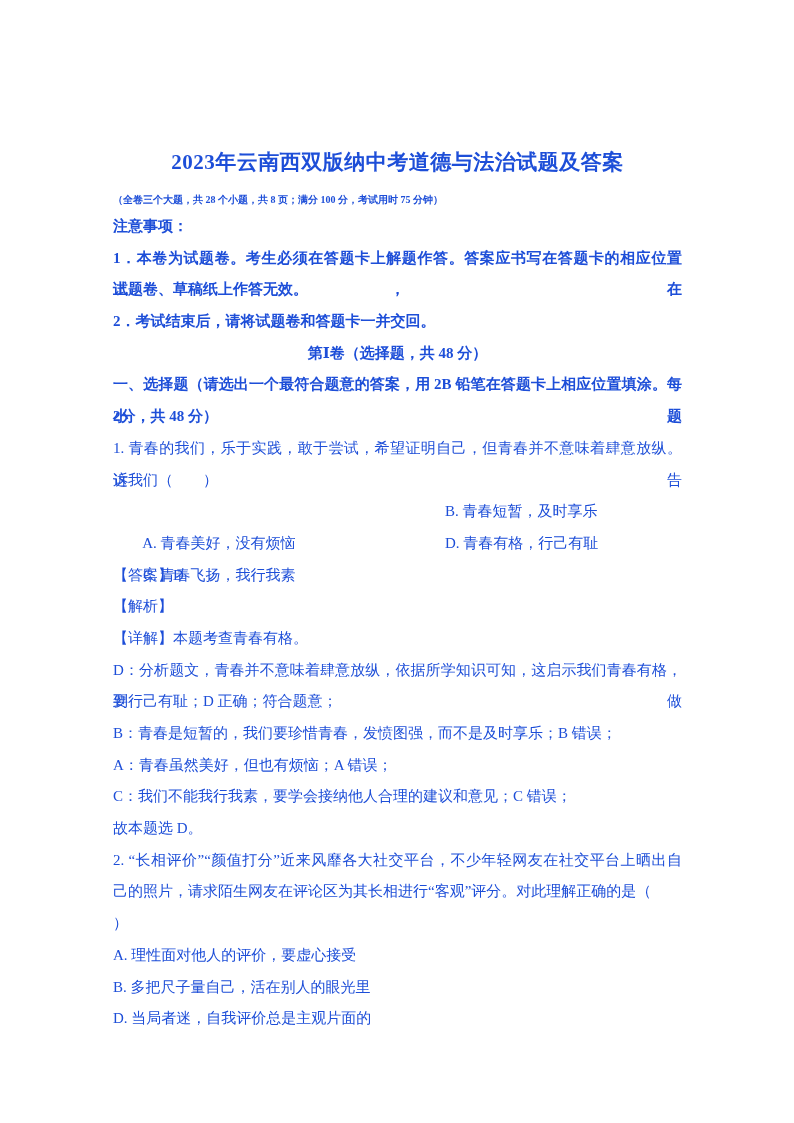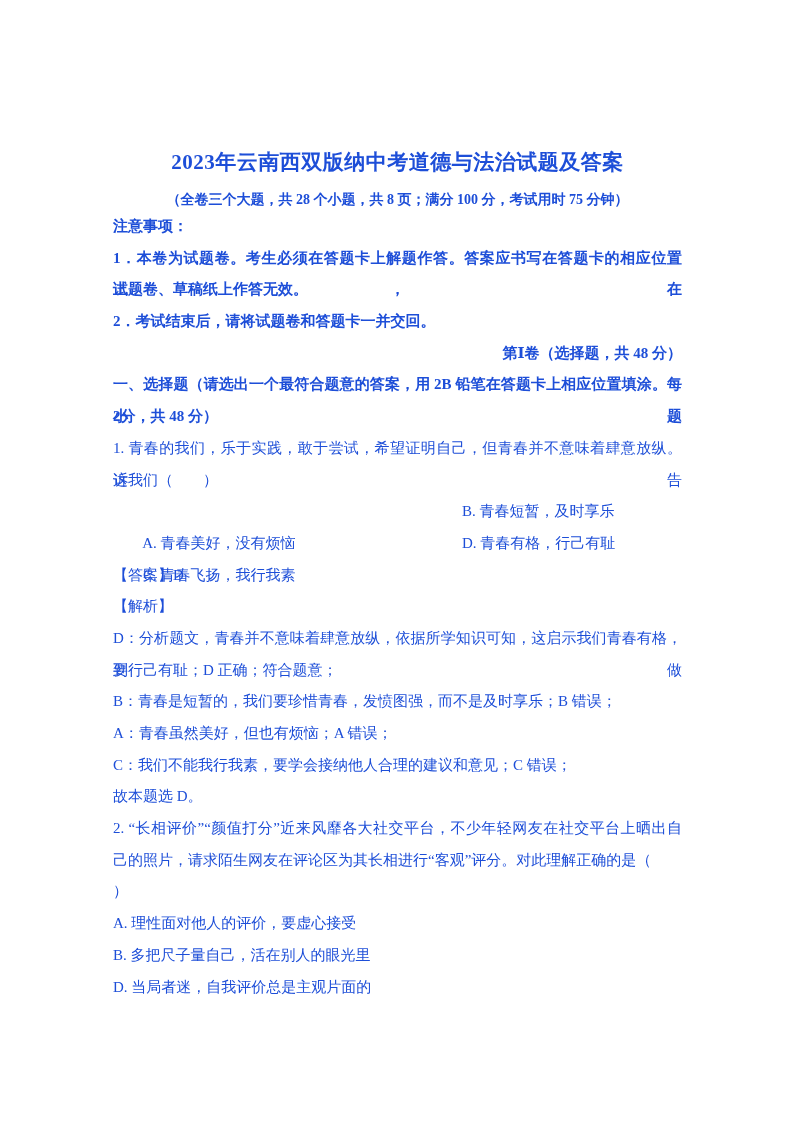--- a/index.html
+++ b/index.html
@@ -10,33 +10,33 @@
     font-family:"Liberation Serif","DejaVu Serif",serif;
     overflow:hidden;
     margin-top:45px;
   }
   .content{position:absolute;left:113px;top:0;width:569px;}
   .doc-title{
     margin-top:105px;font-size:21px;line-height:24px;
     font-weight:bold;text-align:center;letter-spacing:0.5px;
   }
   .doc-subtitle{
-    margin-top:17px;font-size:14px;line-height:18px;
-    font-weight:bold;text-align:center;
+    margin-top:17px;font-size:10px;line-height:18px;
+    font-weight:bold;text-align:left;
   }
   .body-lines{margin-top:2px;}
   .line{
     height:31.7px;line-height:31.7px;font-size:15px;
     white-space:pre;overflow:visible;
   }
   .b{font-weight:bold;}
-  .center{text-align:right;}
+  .center{text-align:center;}
   .fill{white-space:normal;text-align:justify;text-align-last:justify;}
   .cols{position:relative;}
-  .opt2{position:absolute;left:349px;top:0;white-space:pre;}
+  .opt2{position:absolute;left:332px;top:0;white-space:pre;}
 </style>
 </head>
 <body>
 
 <div class="page">
   <div class="content">
 
     <div class="doc-title">2023年云南西双版纳中考道德与法治试题及答案</div>
 
     <div class="doc-subtitle">（全卷三个大题，共 28 个小题，共 8 页；满分 100 分，考试用时 75 分钟）</div>
@@ -68,20 +68,21 @@
 
       <div class="line cols">
         <span>C. 青春飞扬，我行我素</span>
         <span class="opt2">D. 青春有格，行己有耻</span>
       </div>
 
       <div class="line">【答案】D</div>
 
       <div class="line">【解析】</div>
 
+      <div class="line">【详解】本题考查青春有格。</div>
 
       <div class="line fill">D：分析题文，青春并不意味着肆意放纵，依据所学知识可知，这启示我们青春有格，要做</div>
 
       <div class="line">到行己有耻；D 正确；符合题意；</div>
 
       <div class="line">B：青春是短暂的，我们要珍惜青春，发愤图强，而不是及时享乐；B 错误；</div>
 
       <div class="line">A：青春虽然美好，但也有烦恼；A 错误；</div>
 
       <div class="line">C：我们不能我行我素，要学会接纳他人合理的建议和意见；C 错误；</div>

